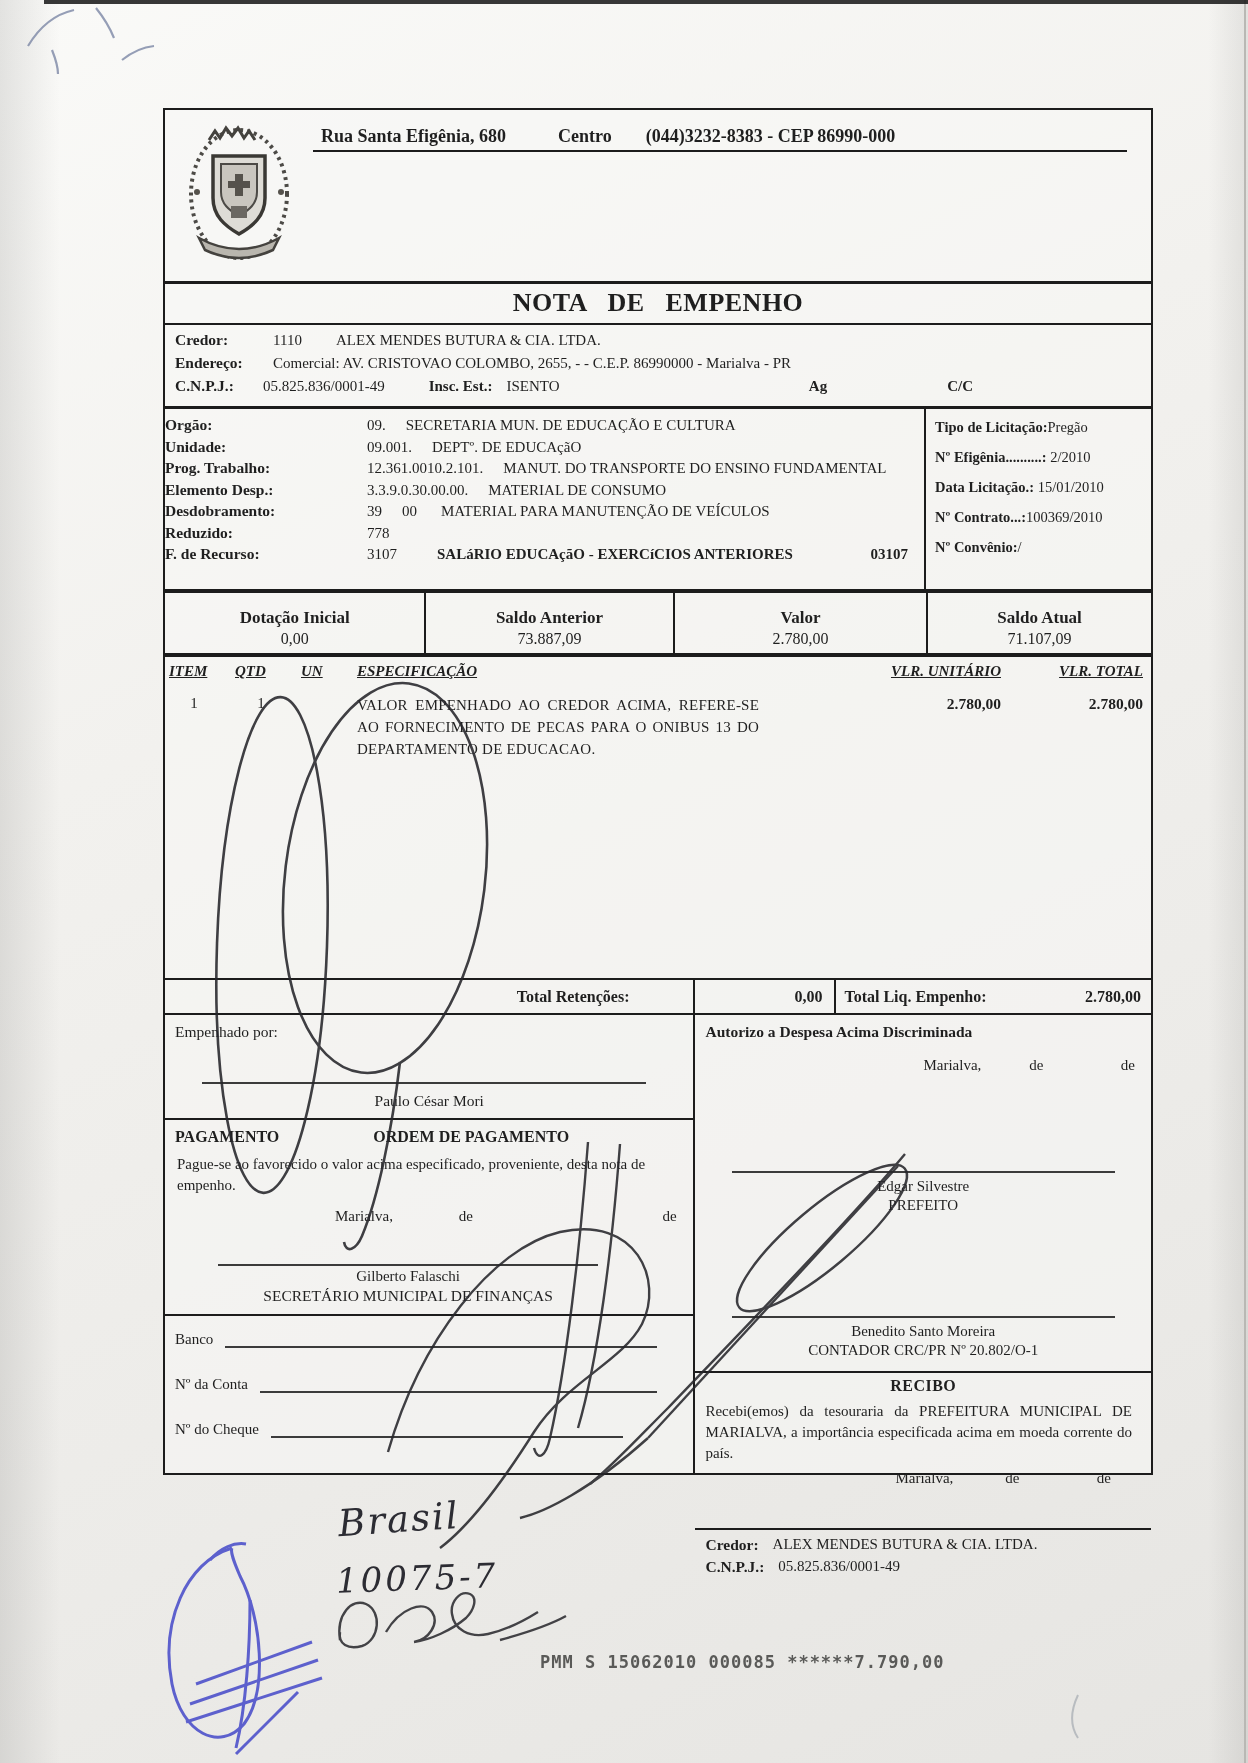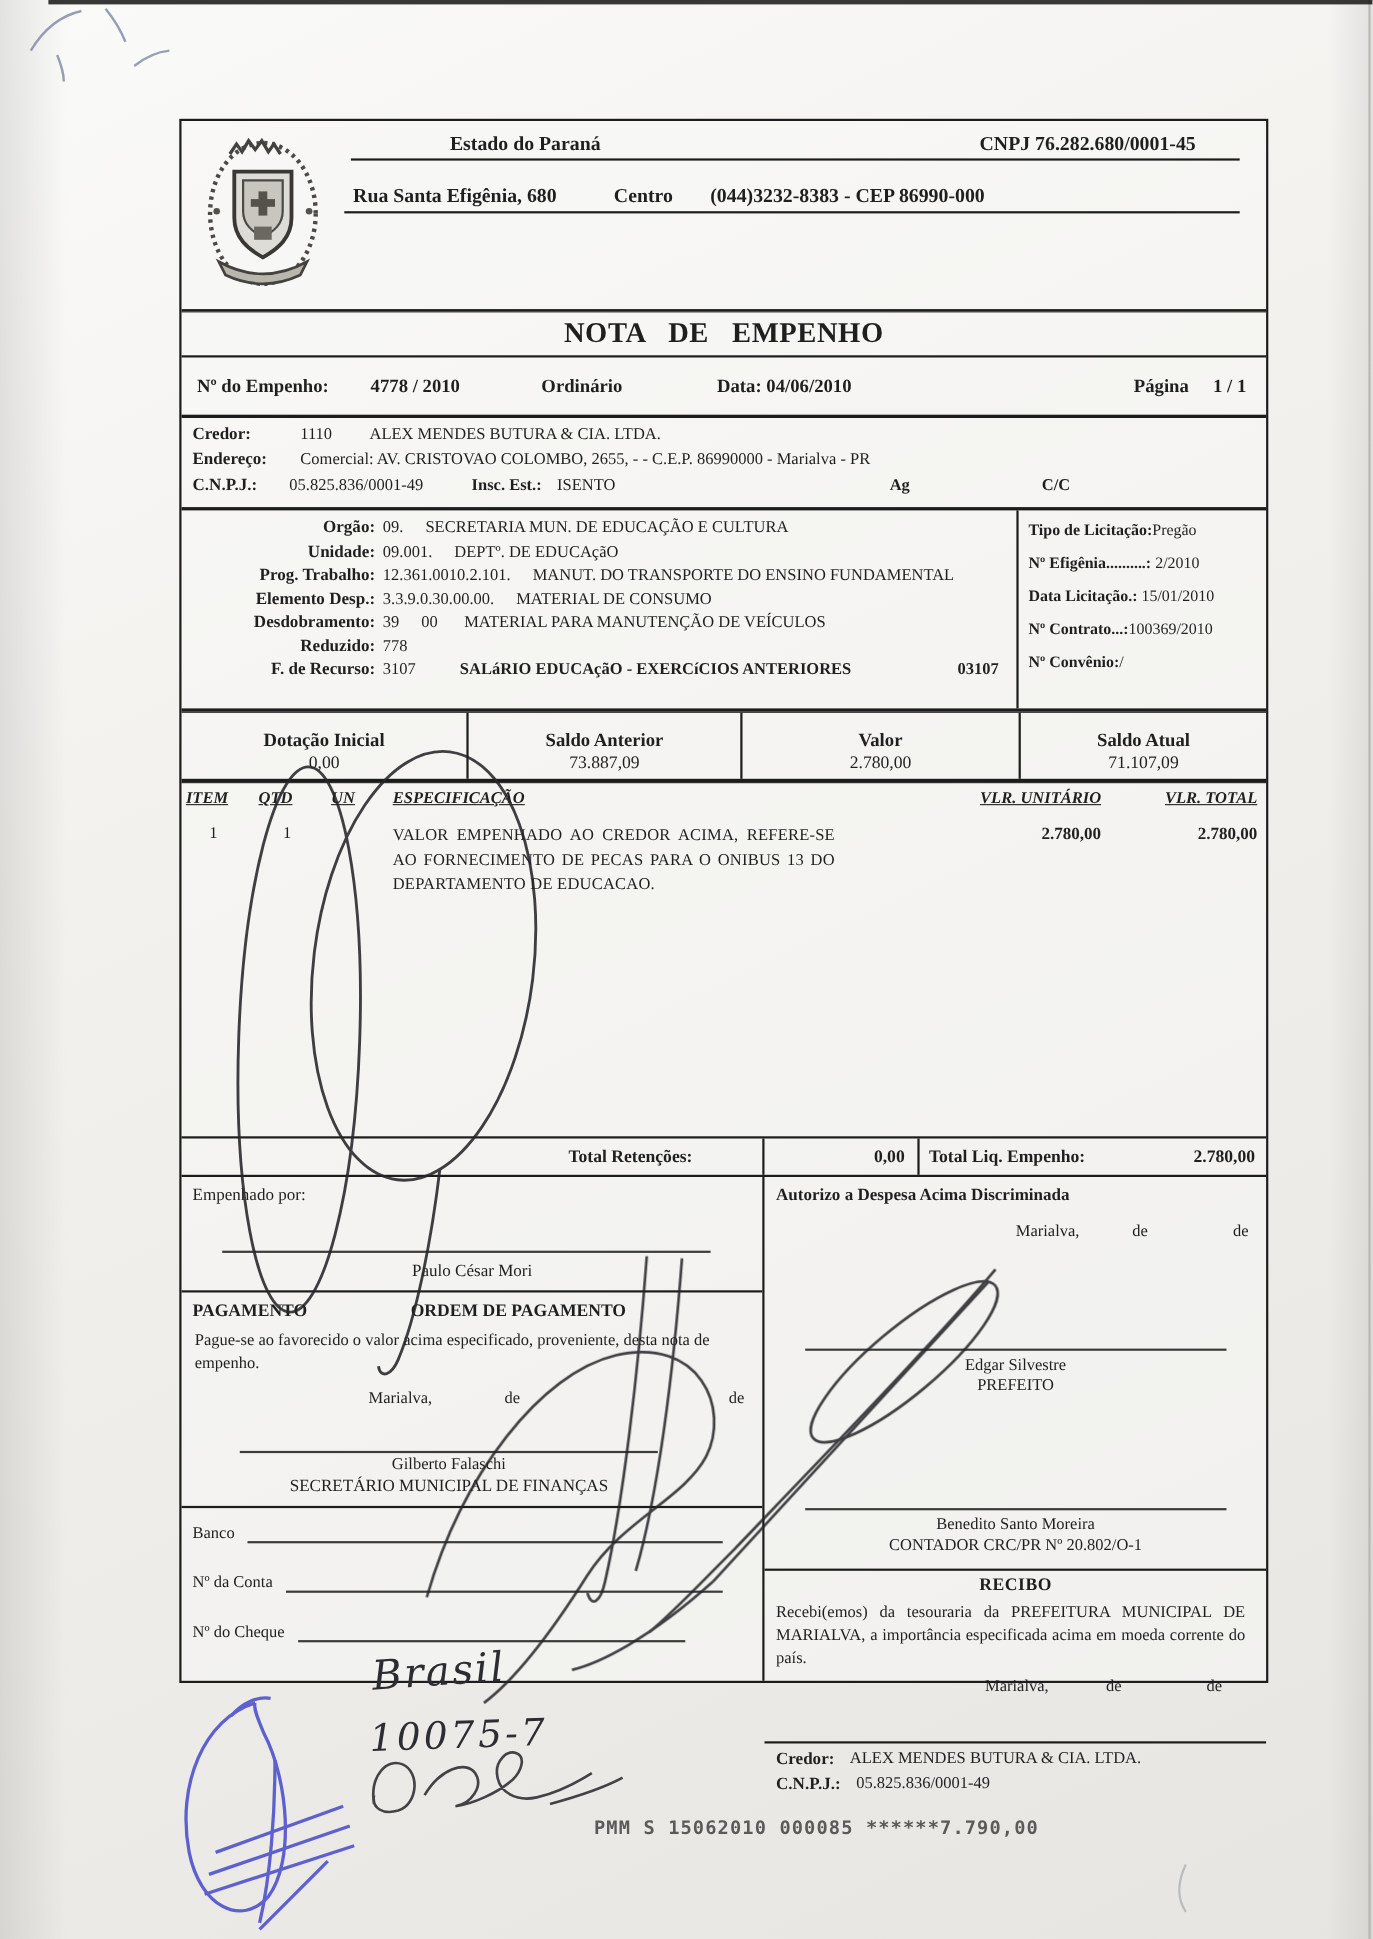--- a/index.html
+++ b/index.html
@@ -51,21 +51,21 @@
   .cr-code{ margin-right:34px; }
   .cr-row3 .insc-l{ font-weight:bold; margin-left:44px; margin-right:14px;}
   .cr-row3 .ag{ font-weight:bold; margin-left:auto; }
   .cr-row3 .cc{ font-weight:bold; margin-left:120px; margin-right:168px; }
   .cr-ind{ margin-left:10px; }
 
   
   .sec-orcamento{ display:flex; height:183px; }
   .orc-left{ flex:1; padding:7px 6px 4px 0; }
   .orc-row{ display:flex; align-items:baseline; margin-bottom:3.5px; }
-  .orc-label{ font-weight:bold; width:176px; text-align:right; margin-right:7px; font-size:15.5px; white-space:nowrap;}
+  .orc-label{ font-weight:bold; width:176px; margin-right:26px; font-size:15.5px; white-space:nowrap;}
   .orc-code{ margin-right:20px; white-space:nowrap;}
   .orc-code2{ margin-right:24px; }
   .orc-extra{ margin-left:auto; margin-right:10px; font-weight:bold; }
   .orc-right{ width:227px; border-left:2px solid #1c1c1c; padding:10px 8px 4px 9px; font-size:14.5px; }
   .lic-row{ margin-bottom:13px; white-space:nowrap; }
   .lic-label{ font-weight:bold; }
 
   
   .sec-totais{ display:grid; grid-template-columns:26.5% 25.2% 25.7% 22.6%; height:64px; border-top:1px solid #1c1c1c;}
   .tot-cell{ border-right:2px solid #1c1c1c; text-align:center; padding-top:15px;}
@@ -164,42 +164,30 @@
           <path d="M38 42 h36 v28 c0 12 -8 18 -18 24 c-10 -6 -18 -12 -18 -24 z" fill="#c9c6bf" stroke="#4c4a46" stroke-width="2"></path>
           <rect x="52" y="52" width="8" height="22" fill="#55524c"></rect>
           <rect x="45" y="59" width="22" height="7" fill="#55524c"></rect>
           <rect x="48" y="84" width="16" height="12" fill="#6b6862"></rect>
           <path d="M16 116 q40 22 80 0 l-6 12 q-34 16 -68 0 z" fill="#b9b6ae" stroke="#44423e" stroke-width="2.5"></path>
           <circle cx="14" cy="70" r="3" fill="#55524c"></circle>
             <circle cx="98" cy="70" r="3" fill="#55524c"></circle>
         </svg>
       </div>
       <div class="header-text">
-        <div class="h-line2">
-          <span>Estado do Paraná</span>
-          <span>CNPJ 76.282.680/0001-45</span>
-        </div>
         <div class="h-line3">
           <span>Rua Santa Efigênia, 680</span>
           <span class="gap2">Centro</span>
           <span>(044)3232-8383  -  CEP 86990-000</span>
         </div>
       </div>
     </div>
 
     <div class="sec-doctitle b-bot2">NOTA  DE  EMPENHO</div>
 
-    <div class="sec-empenho b-bot3">
-      <span>Nº do Empenho:</span>
-      <span class="v1">4778 / 2010</span>
-      <span class="v2">Ordinário</span>
-      <span class="v3">Data: 04/06/2010</span>
-      <span class="pg">Página</span>
-      <span class="pgv">1 / 1</span>
-    </div>
 
     <div class="sec-credor b-bot3">
       <div class="cr-row">
         <span class="cr-label">Credor:</span>
         <span class="cr-code cr-ind">1110</span>
         <span>ALEX MENDES BUTURA &amp; CIA. LTDA.</span>
       </div>
       <div class="cr-row">
         <span class="cr-label">Endereço:</span>
         <span class="cr-ind">Comercial: AV. CRISTOVAO COLOMBO, 2655, - - C.E.P. 86990000 - Marialva - PR</span>

